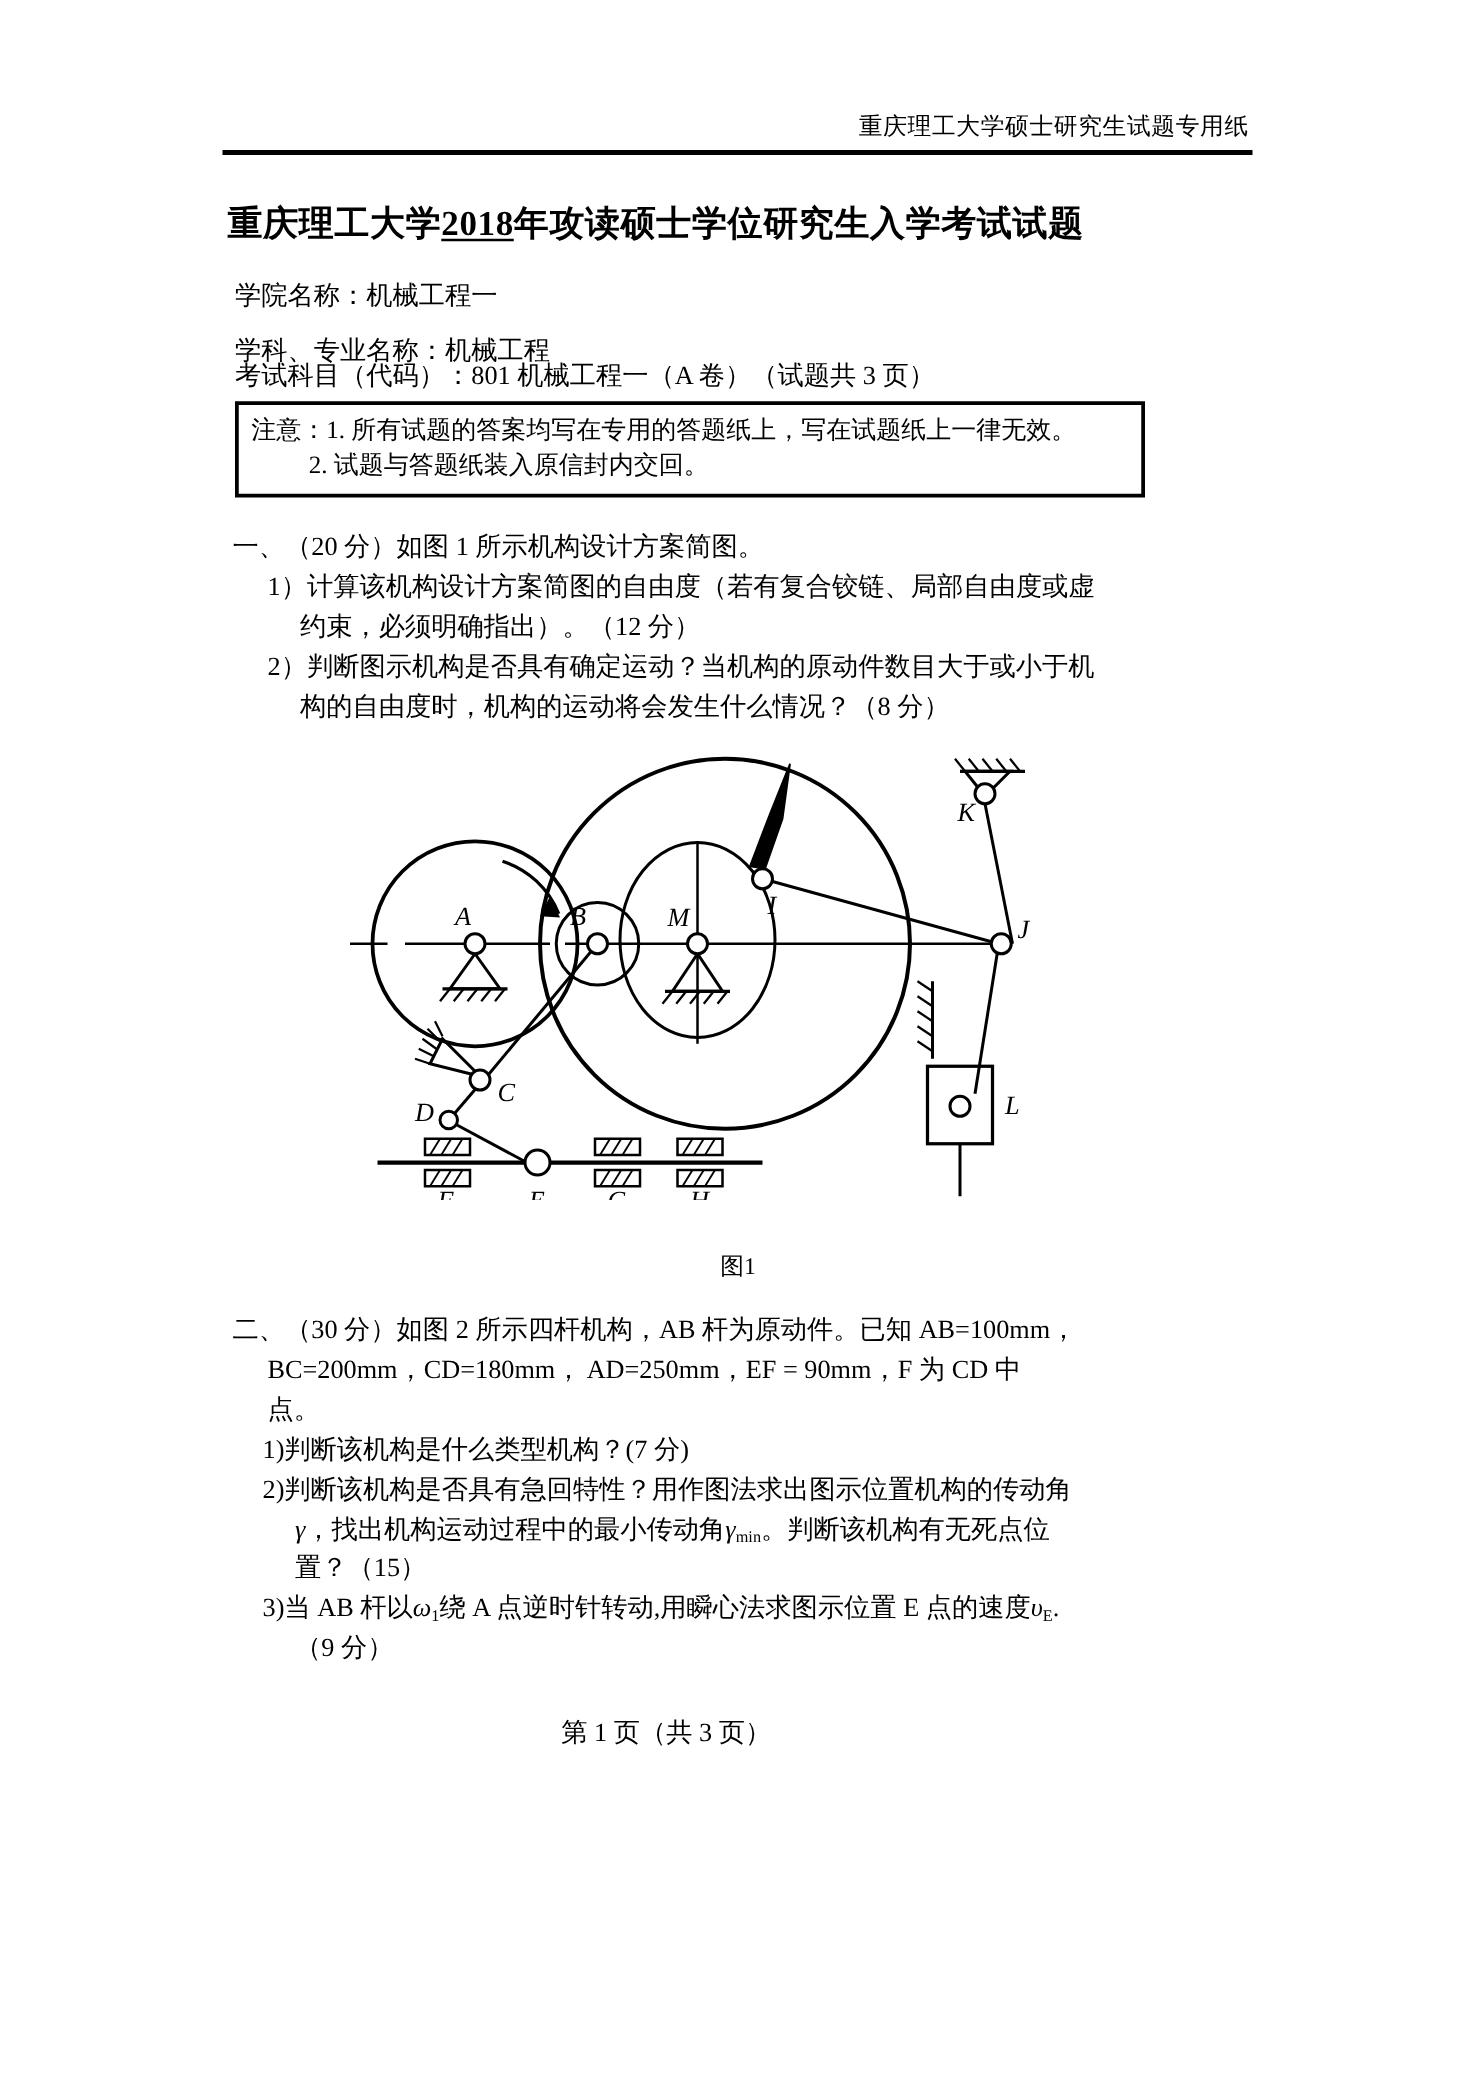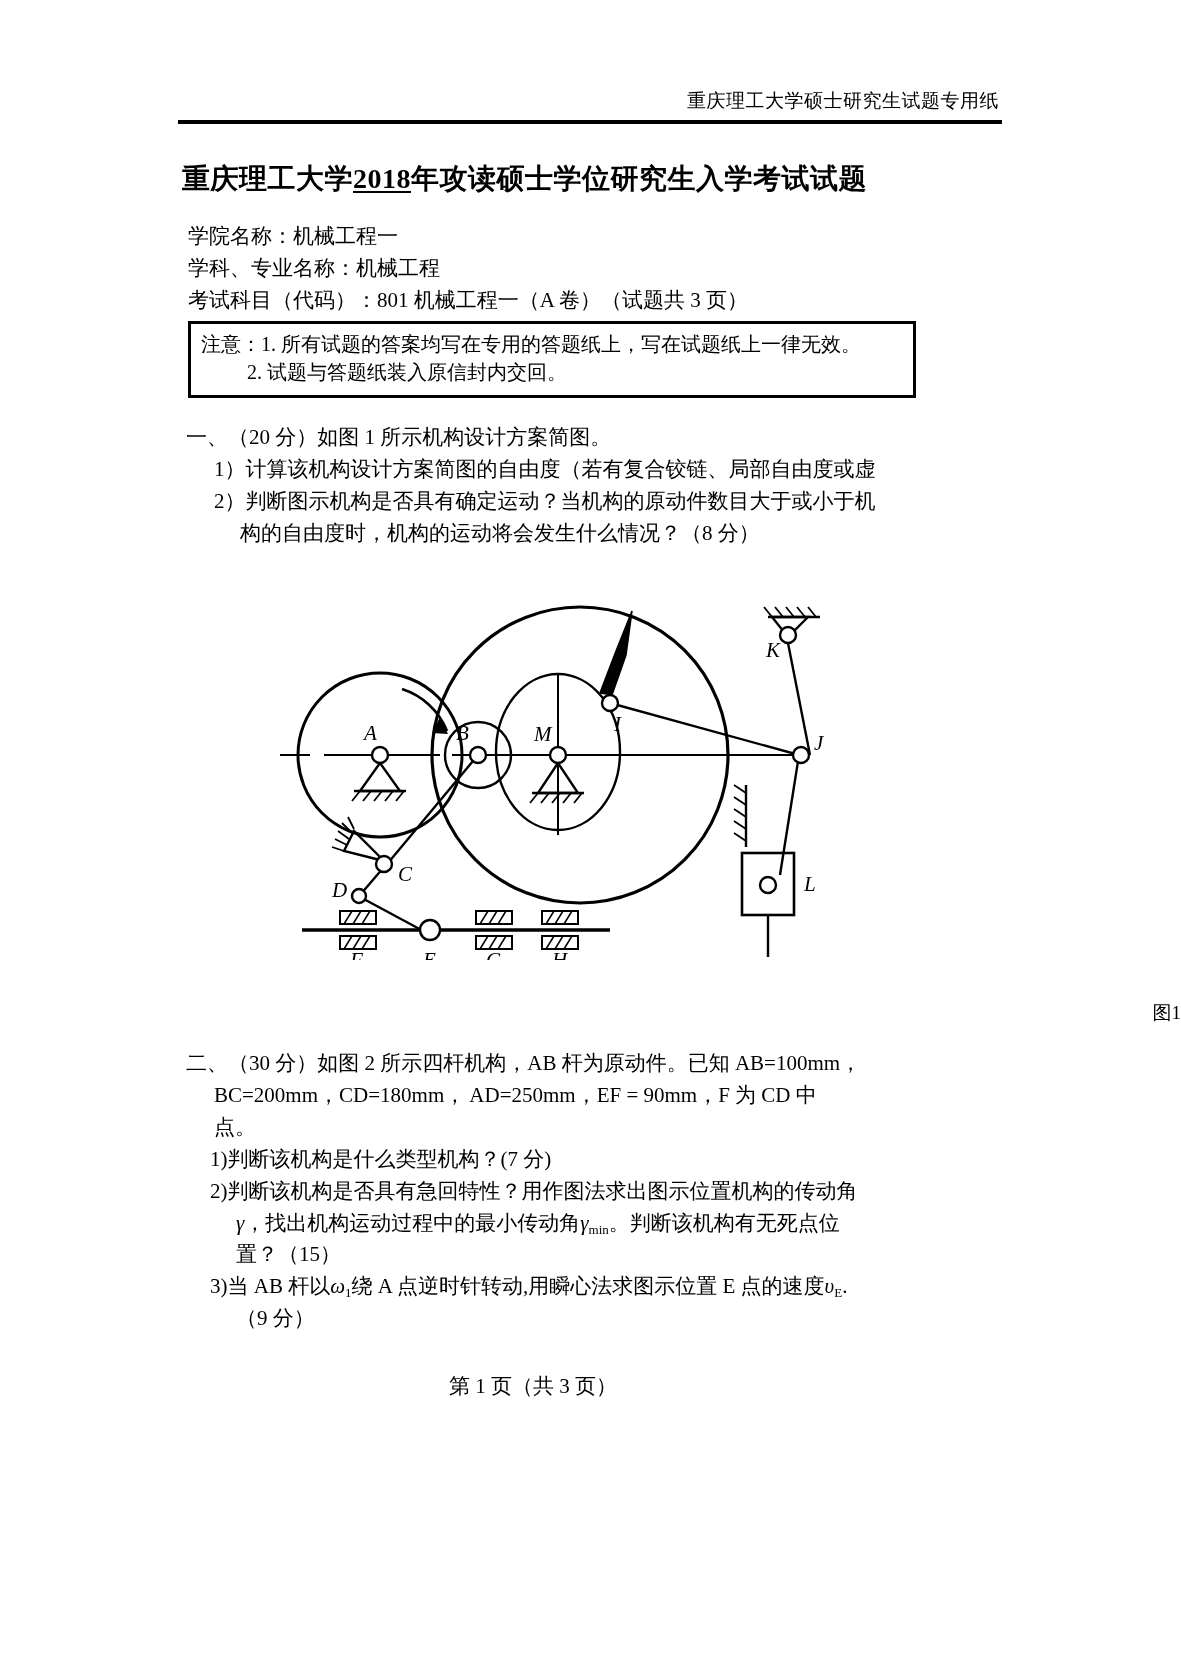--- a/index.html
+++ b/index.html
@@ -56,21 +56,21 @@
     text-underline-offset: 3px;
   }
 
   .meta {
     position: absolute;
     left: 188px;
     font-size: 21px;
     white-space: nowrap;
   }
   .meta-1 { top: 222px; }
-  .meta-2 { top: 254px; text-align: right; }
+  .meta-2 { top: 266px; text-align: right; }
   .meta-3 { top: 286px; text-align: right; }
 
   
   .notice {
     position: absolute;
     left: 188px;
     top: 321px;
     width: 728px;
     border: 3px solid #000;
     box-sizing: border-box;
@@ -116,21 +116,21 @@
     left: 280px;
     top: 585px;
     width: 620px;
     height: 375px;
   }
   .fig-caption {
     position: absolute;
     left: 0;
     top: 1000px;
     width: 1181px;
-    text-align: right;
+    text-align: center;
     font-size: 19px;
   }
 
   
   .footer {
     position: absolute;
     left: 0;
     top: 1372px;
     width: 1066px;
     text-align: center;
@@ -161,20 +161,21 @@
 
   <div class="notice">
     <div class="notice-line">注意：1. 所有试题的答案均写在专用的答题纸上，写在试题纸上一律无效。</div>
     <div class="notice-line indent">2. 试题与答题纸装入原信封内交回。</div>
   </div>
 
   <div class="q q1">
     <div class="lead">一、（20 分）如图 1 所示机构设计方案简图。</div>
     <div class="sub">
       <span>1）计算该机构设计方案简图的自由度（若有复合铰链、局部自由度或虚</span>
+      <span class="cont">约束，必须明确指出）。（12 分）</span>
     </div>
     <div class="sub">
       <span>2）判断图示机构是否具有确定运动？当机构的原动件数目大于或小于机</span>
       <span class="cont">构的自由度时，机构的运动将会发生什么情况？（8 分）</span>
     </div>
   </div>
 
   <div class="figure-wrap">
     <svg width="620" height="375" viewBox="0 0 620 375">
       <g fill="none" stroke="#000" stroke-width="2.4">

